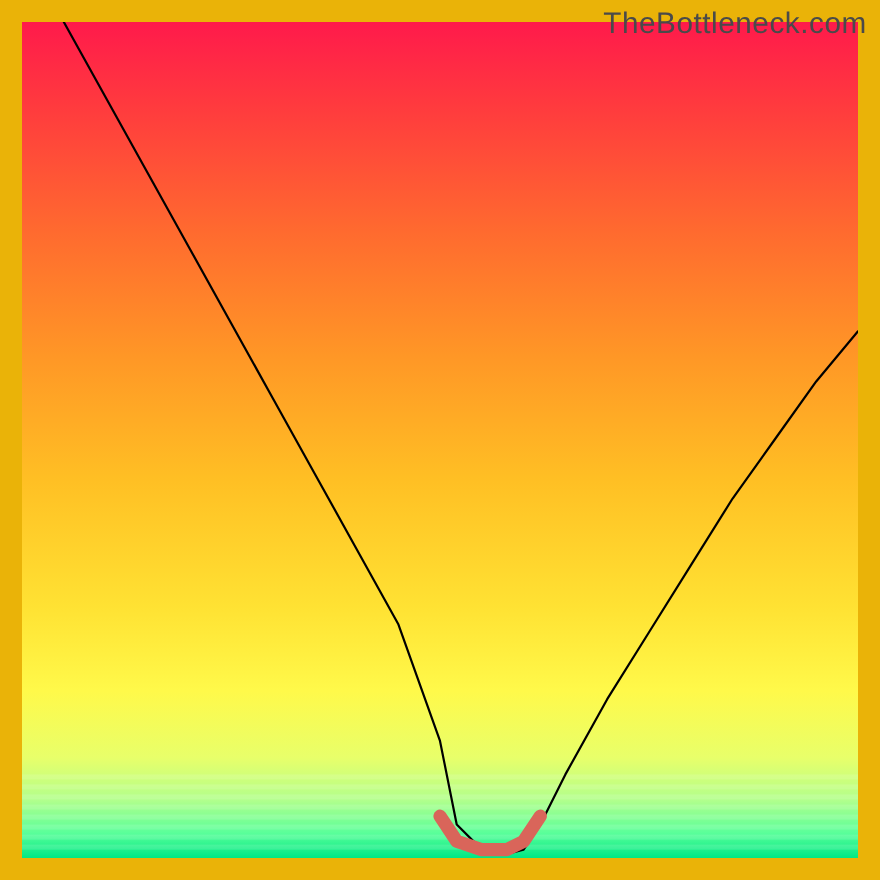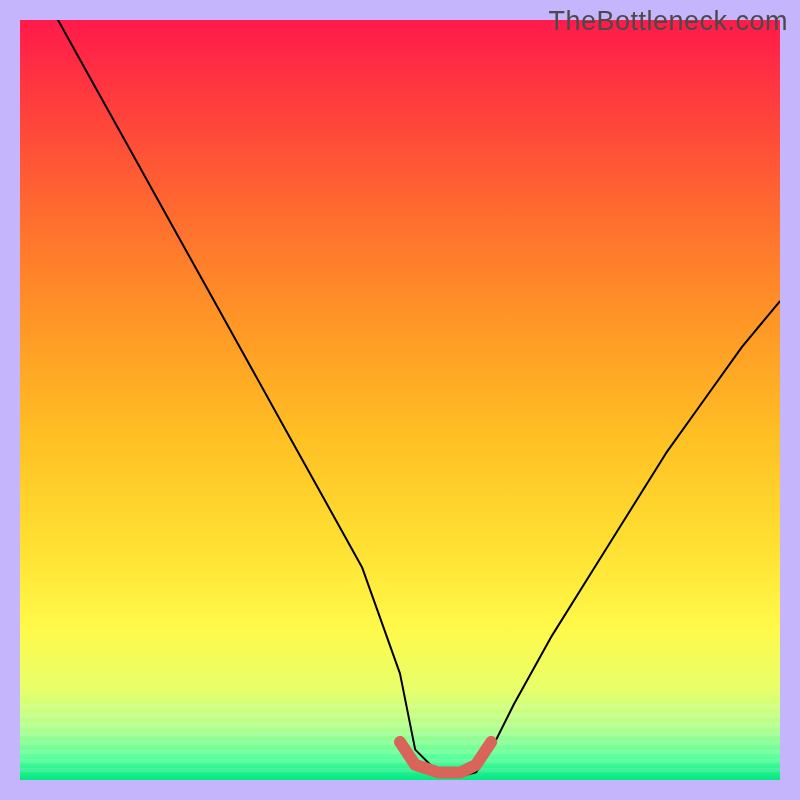--- a/index.html
+++ b/index.html
@@ -8,21 +8,21 @@
     width: 800px;
     height: 800px;
     background: #000;
     font-family: Arial, Helvetica, sans-serif;
     overflow: hidden;
   }
   .chart-wrap {
     position: relative;
     width: 800px;
     height: 800px;
-    background: #c4b5fd;
+    background: #eab308;
     text-align: center;
   }
   .watermark {
     position: absolute;
     top: 6px;
     right: 12px;
     color: #4a4a4a;
     font-size: 27px;
     font-weight: 500;
     letter-spacing: 0.5px;

